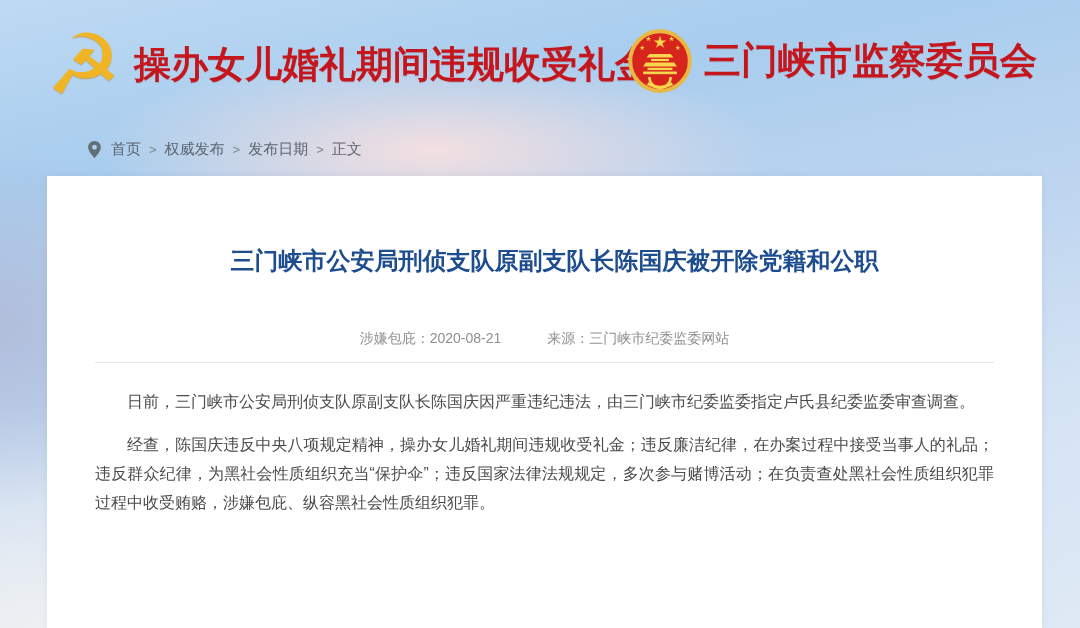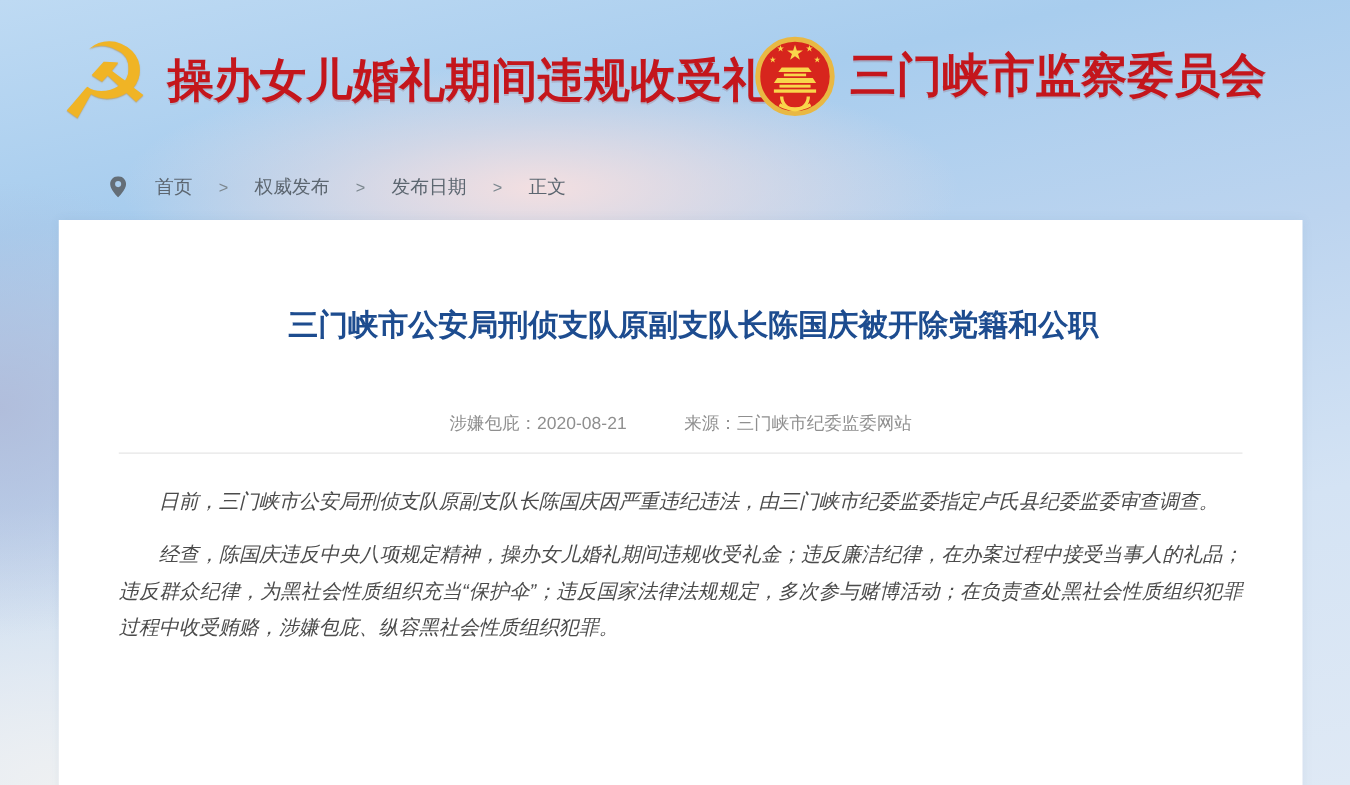--- a/index.html
+++ b/index.html
@@ -14,39 +14,39 @@
       radial-gradient(ellipse 480px 140px at 40% 24%, rgba(247,224,224,0.95), rgba(247,224,224,0) 70%),
       radial-gradient(ellipse 300px 260px at 0% 52%, rgba(176,186,216,0.85), rgba(176,186,216,0) 70%),
       radial-gradient(ellipse 520px 300px at 4% 100%, rgba(238,240,242,1), rgba(238,240,242,0) 75%),
       linear-gradient(168deg, #bedaf3 0%, #a8cdee 22%, #bcd4ef 46%, #d4e3f4 72%, #dfe9f5 100%);
   }
 
   
   .site-header { position: absolute; top: 0; left: 0; width: 1080px; height: 132px; }
   .brand { position: absolute; top: 22px; display: flex; align-items: center; }
   .brand-party { left: 46px; }
-  .brand-supervisory { left: 604px; }
+  .brand-supervisory { left: 628px; }
   .party-emblem {
     width: 76px; height: 86px; display: flex; align-items: center; justify-content: center;
     font-size: 84px; line-height: 86px; color: #f0b425;
     text-shadow: 0 1px 1px rgba(176,108,8,0.45);
     font-family: "DejaVu Sans", sans-serif;
   }
   .national-emblem { width: 64px; height: 76px; margin-top: 2px; }
   .org-title {
     font-family: "Liberation Serif", "DejaVu Serif", serif;
     font-weight: 700; font-size: 37px; letter-spacing: 0px;
     color: #c4161c; margin-left: 12px; white-space: nowrap;
     text-shadow: 0 1px 0 rgba(120,10,10,0.15);
   }
 
   
   .breadcrumb {
     position: absolute; top: 137px; left: 88px; height: 24px;
-    display: flex; align-items: center; gap: 21px;
+    display: flex; align-items: center; gap: 8px;
     font-size: 15px; color: #5c6670;
   }
   .breadcrumb .pin { width: 13px; height: 17px; display: block; margin-right: 2px; }
   .breadcrumb a { color: #5c6670; text-decoration: none; cursor: pointer; }
   .breadcrumb .sep { color: #7d8890; font-size: 13px; }
   .breadcrumb .current { color: #5c6670; }
 
   
   .card {
     position: absolute; top: 176px; left: 47px; width: 995px; height: 480px;
@@ -60,21 +60,21 @@
     margin-top: 50px; display: flex; justify-content: center; gap: 46px;
     font-size: 14px; line-height: 20px; color: #8f8f8f;
   }
   .divider {
     border: none; border-top: 1px solid #e6e6e6;
     margin: 14px 48px 0 48px;
   }
   .article-body { padding: 24px 48px 40px 48px; }
   .article-body p {
     font-size: 16px; line-height: 29px; color: #4b4b4b;
-    text-align: justify; text-indent: 2em; margin-bottom: 14px; font-style: italic;
+    text-align: justify; text-indent: 2em; margin-bottom: 14px;
   }
 </style>
 </head>
 <body>
 
 <div class="page">
 
   <header class="site-header">
     <div class="brand brand-party">
       <span class="party-emblem">☭</span>

